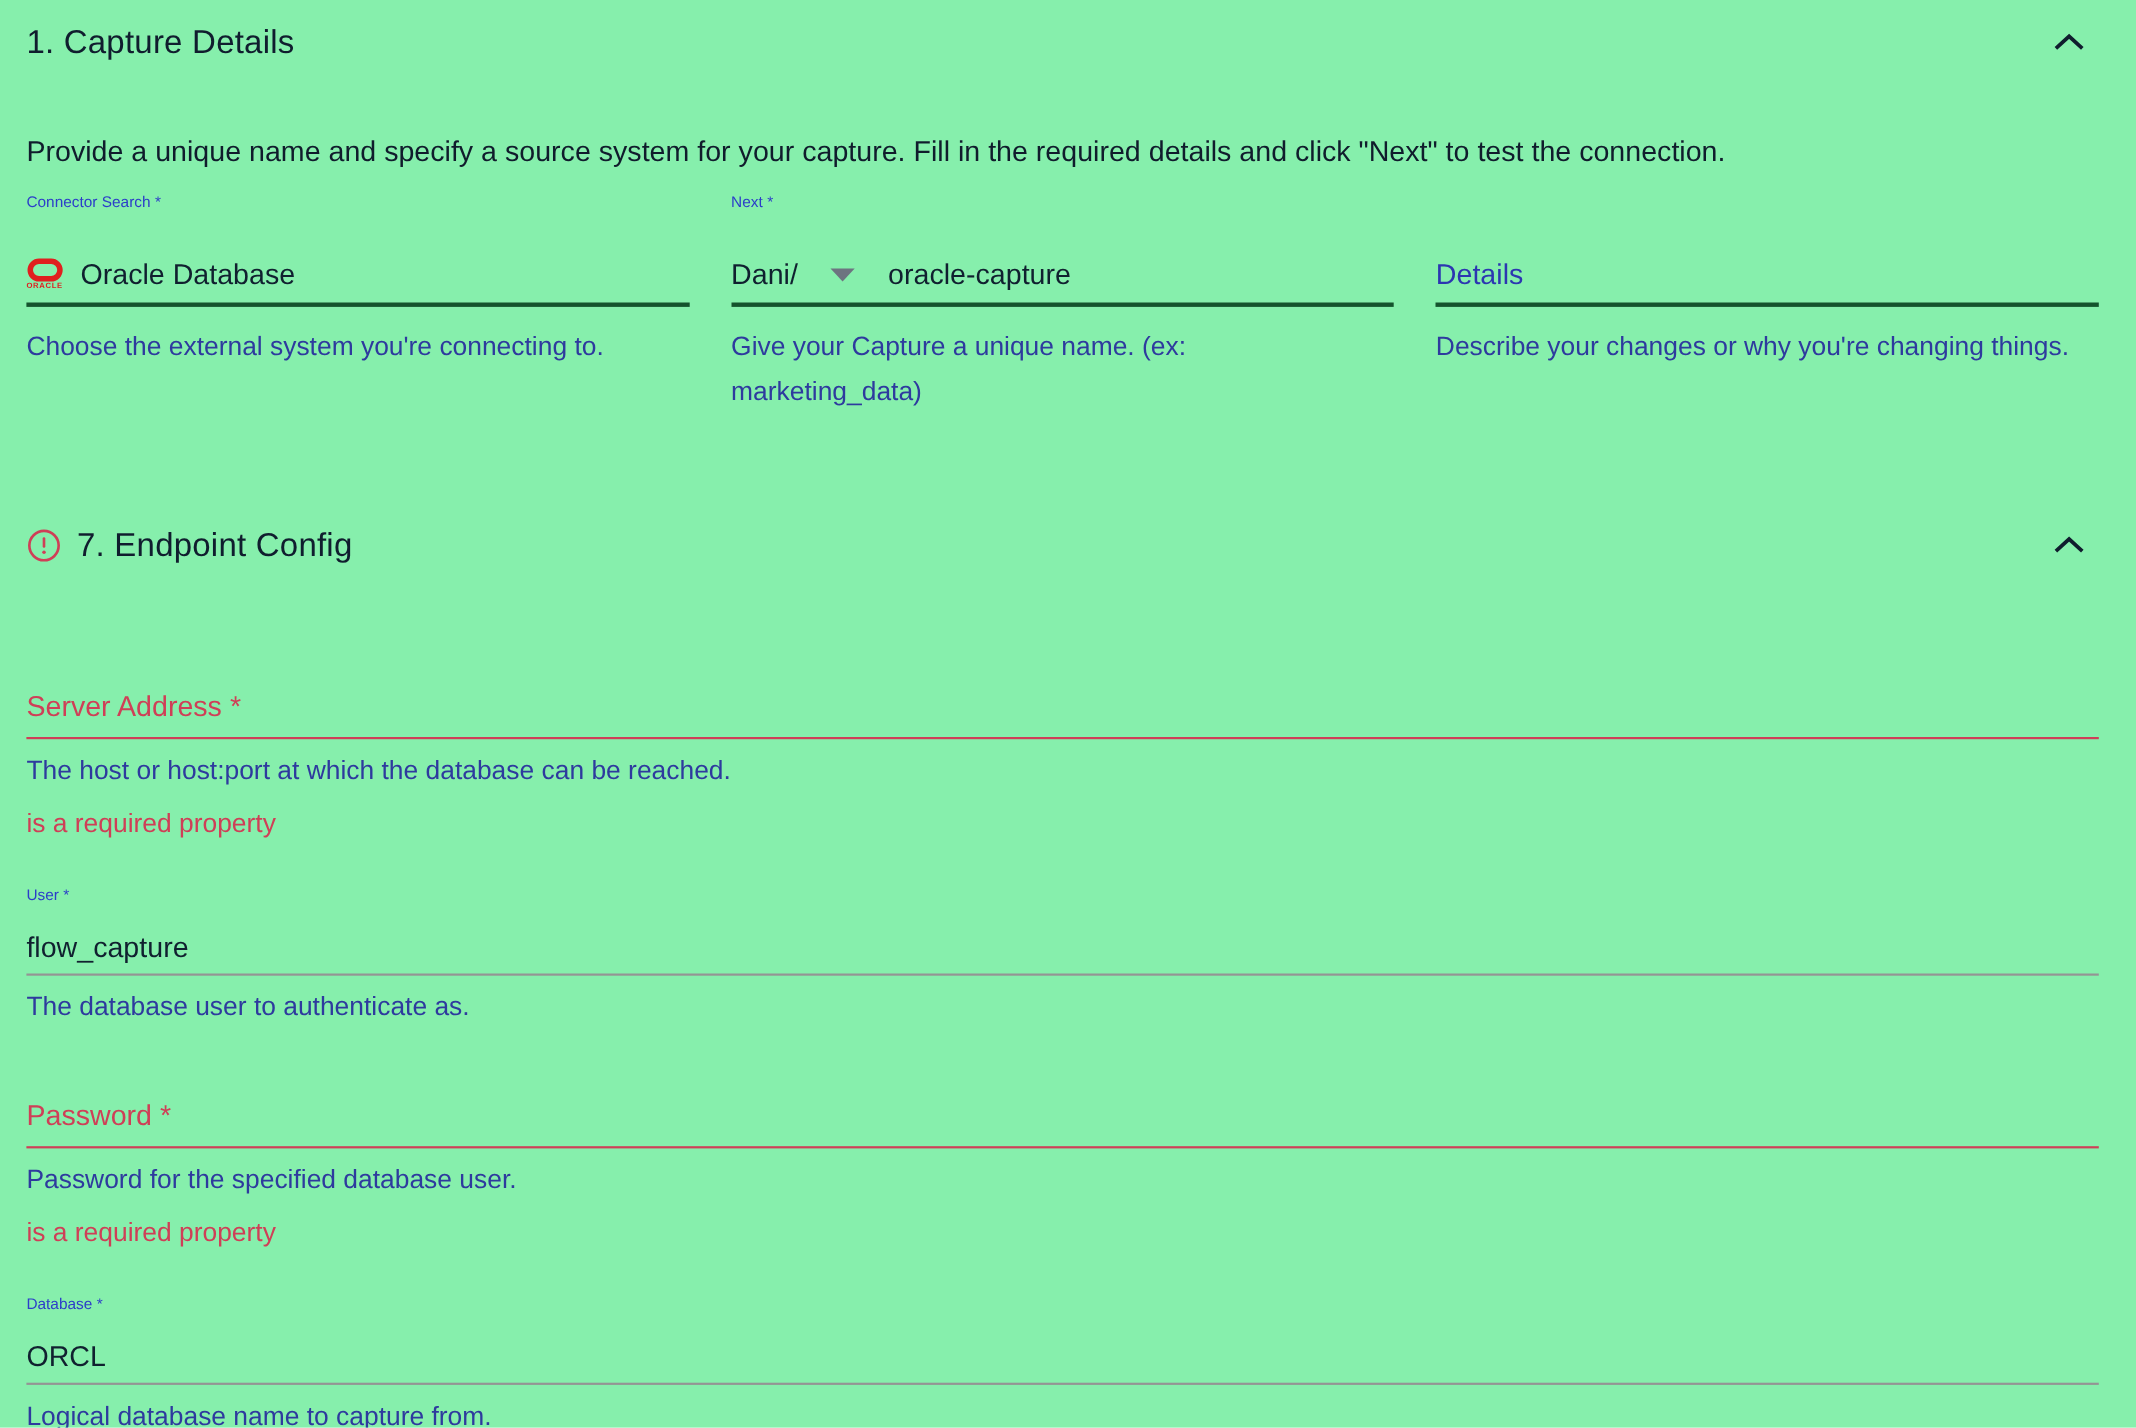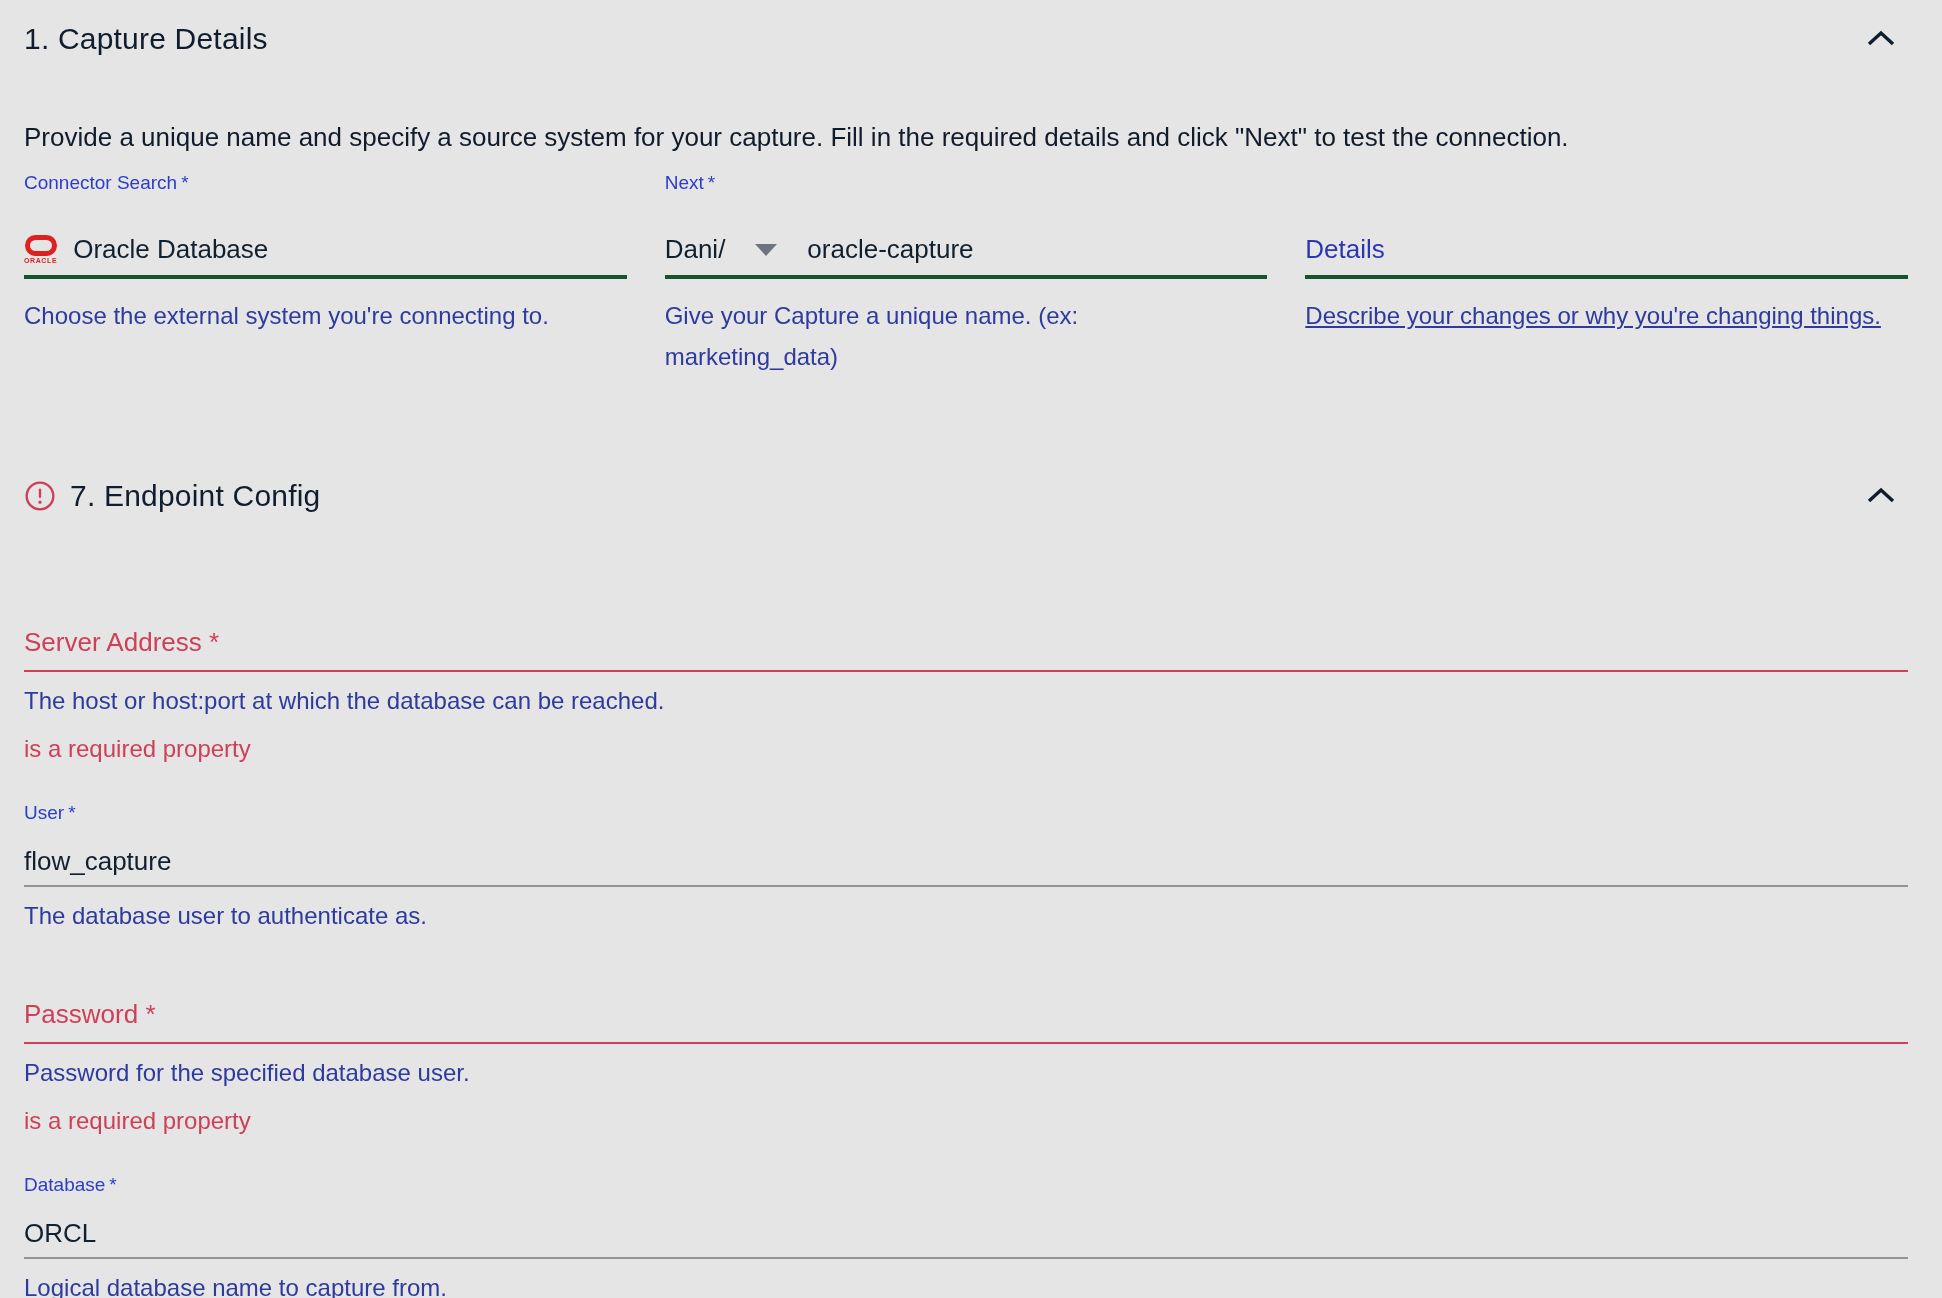--- a/index.html
+++ b/index.html
@@ -1,21 +1,21 @@
 <!DOCTYPE html>
 <html><head>
 <meta charset="utf-8">
 <style>
   * { margin:0; padding:0; box-sizing:border-box; }
   html,body { background:#ffffff; }
   .page {
     position:relative;
     width:1942px; height:1298px;
     overflow:hidden;
-    background:#e5e5e5;
+    background:#86efac;
     font-family:"Liberation Sans", sans-serif;
     color:#0f1d2d;
   }
   
   .sec-header {
     display:flex; align-items:center;
     padding:20px 44px 0 24px;
   }
   .sec-header.second { padding-top:0; margin-top:100px; }
   .sec-title {
@@ -36,40 +36,40 @@
     font-size:26px; line-height:34px; color:#101c2c;
   }
   
   .grid3 {
     display:grid;
     grid-template-columns:repeat(3, 1fr);
     column-gap:38px;
     margin:18px 34px 0 24px;
   }
   .fld-label-small {
-    font-size:19px; line-height:22px; color:#2c3dc9;
+    font-size:14px; line-height:22px; color:#2c3dc9;
   }
   .fld-label-small .ast { margin-left:4px; }
   .label-placeholder { height:22px; }
   .input-row {
     margin-top:40px;
     display:flex; align-items:center;
     min-height:36px;
     padding-bottom:10px;
     border-bottom:4px solid #14532d;
     cursor:text;
   }
   .fld-value-text { font-size:26px; color:#10202f; }
   .big-label-blue { font-size:26px; color:#2c36b1;text-align:center; }
   .fld-helper {
     margin-top:16px;
     font-size:24px; line-height:41px; color:#2e3a9e;
   }
   .w-limit-2 { max-width:490px; }
-  .w-limit-3 { max-width:580px;text-decoration:underline; }
+  .w-limit-3 { max-width:580px; }
   
   .oracle-logo { display:flex; flex-direction:column; align-items:center; margin-right:16px; }
   .oracle-ring {
     width:32px; height:21px;
     border:5px solid #e01f1f; border-radius:11px;
   }
   .oracle-word {
     font-size:7px; font-weight:bold; color:#e01f1f;
     letter-spacing:0.6px; margin-top:1px; line-height:7px;
   }

